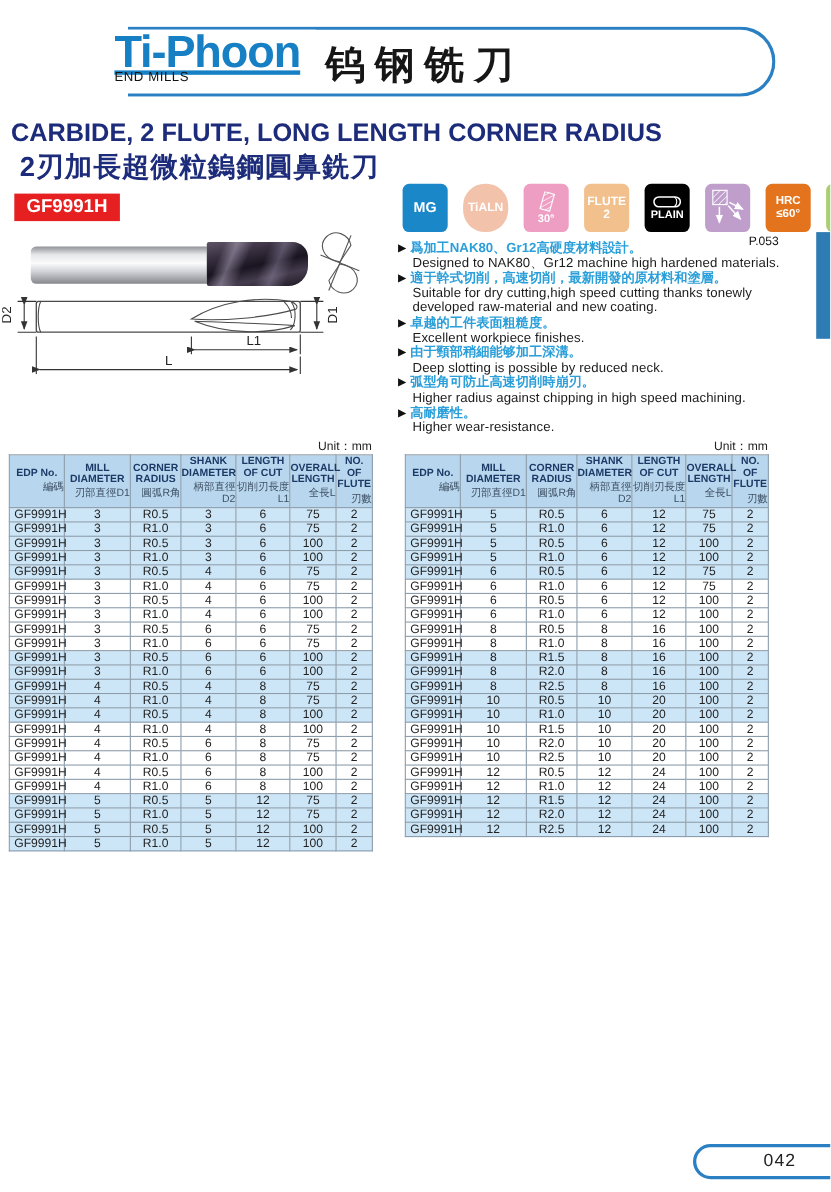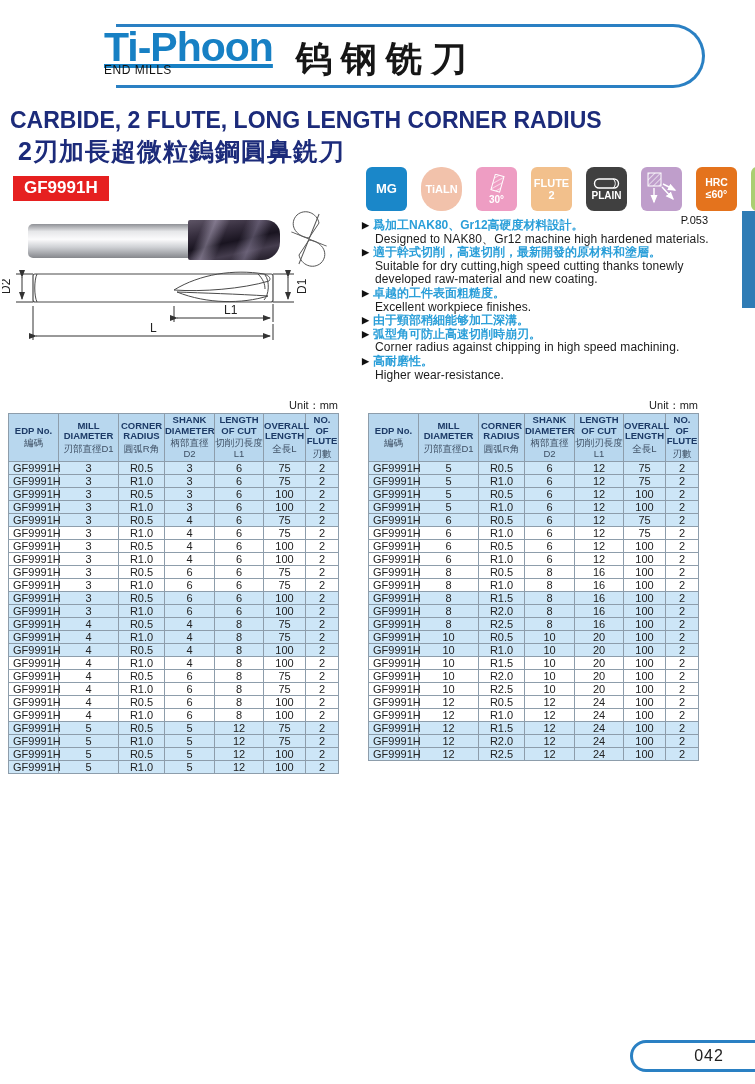--- a/index.html
+++ b/index.html
@@ -35,42 +35,42 @@
   .drawing-svg text{font-family:"Liberation Sans",sans-serif;font-size:12px;fill:#222;}
 
   
   .icons{position:absolute;left:366px;top:167px;display:flex;gap:14px;}
   .ibadge{width:41px;height:44px;border-radius:6px;color:#fff;font-weight:bold;display:flex;
           flex-direction:column;align-items:center;justify-content:center;text-align:center;line-height:1.1;}
   .b-mg{background:#1a87c9;font-size:13px;}
   .b-tialn{background:#f2c2ab;font-size:11px;border-radius:20px;}
   .b-angle{background:#ee9dc3;font-size:10px;}
   .b-flute{background:#f2c08c;font-size:11px;}
-  .b-plain{background:#404040;font-size:10px;border-radius:8px;}
+  .b-plain{background:#000000;font-size:10px;}
   .b-corner{background:#bf9ecb;}
   .b-hrc{background:#e4731d;font-size:10.5px;}
   .b-ref{background:#aacf72;}
   .badge-caption{position:absolute;left:662px;top:214px;font-size:11px;color:#111;width:46px;text-align:right;}
   .side-bar{position:absolute;left:742px;top:211px;width:13px;height:97px;background:#2f7cb5;}
 
   
   .features{position:absolute;left:362px;top:219px;width:380px;}
   .f-zh{font-size:12px;line-height:13.6px;font-weight:bold;color:#2b9fd9;}
   .f-zh::before{content:"▶";color:#101010;font-size:9px;margin-right:4px;vertical-align:1px;}
   .f-en{font-size:12px;line-height:13.6px;color:#1b1b1b;padding-left:13px;letter-spacing:.1px;}
 
   
   .unit-label{position:absolute;top:398px;width:330px;text-align:right;font-size:11px;color:#222;}
   .unit-left{left:8px;}  .unit-right{left:368px;}
   table.spec{position:absolute;top:413px;width:330px;border-collapse:collapse;table-layout:fixed;}
   .tbl-left{left:8px;} .tbl-right{left:368px;}
   table.spec th,table.spec td{border:1px solid #8d9dab;}
   table.spec thead th{background:#b8d7ee;height:42px;padding:1px 0 2px;vertical-align:middle;}
   .th-en{font-size:9.5px;line-height:10.5px;color:#1c3a66;font-weight:bold;}
-  .th-zh{font-size:9.5px;line-height:11px;color:#3e4f63;font-weight:normal;margin-top:1px;}
+  .th-zh{font-size:9.5px;line-height:11px;color:#3e4f63;font-weight:normal;margin-top:1px;text-align:right;}
   table.spec tbody td{height:12px;font-size:11px;line-height:11px;text-align:center;color:#222;padding:0;}
   table.spec tbody td.c0{text-align:left;padding-left:4px;}
   tr.band-a td{background:#cde6f7;}
   tr.band-b td{background:#ffffff;}
 
   
   .page-pill{position:absolute;left:630px;top:1040px;width:152px;height:26px;border:3px solid #2a80c3;
              border-radius:16px;display:flex;align-items:center;justify-content:center;
              font-size:16px;color:#222;letter-spacing:1px;}
 </style>
@@ -224,24 +224,25 @@
     <div>
       <div class="f-zh">適于幹式切削，高速切削，最新開發的原材料和塗層。</div>
       <div class="f-en">Suitable for dry cutting,high speed cutting thanks tonewly developed raw-material and new coating.</div>
     </div>
     <div>
       <div class="f-zh">卓越的工件表面粗糙度。</div>
       <div class="f-en">Excellent workpiece finishes.</div>
     </div>
     <div>
       <div class="f-zh">由于頸部稍細能够加工深溝。</div>
+      <div class="f-en">Deep slotting is possible by reduced neck.</div>
     </div>
     <div>
       <div class="f-zh">弧型角可防止高速切削時崩刃。</div>
-      <div class="f-en">Corner radius against chipping in high speed machining.</div>
+      <div class="f-en">Higher radius against chipping in high speed machining.</div>
     </div>
     <div>
       <div class="f-zh">高耐磨性。</div>
       <div class="f-en">Higher wear-resistance.</div>
     </div>
   </div>
 
   <div class="unit-label unit-left">Unit：mm</div>
   <div class="unit-label unit-right">Unit：mm</div>
 

